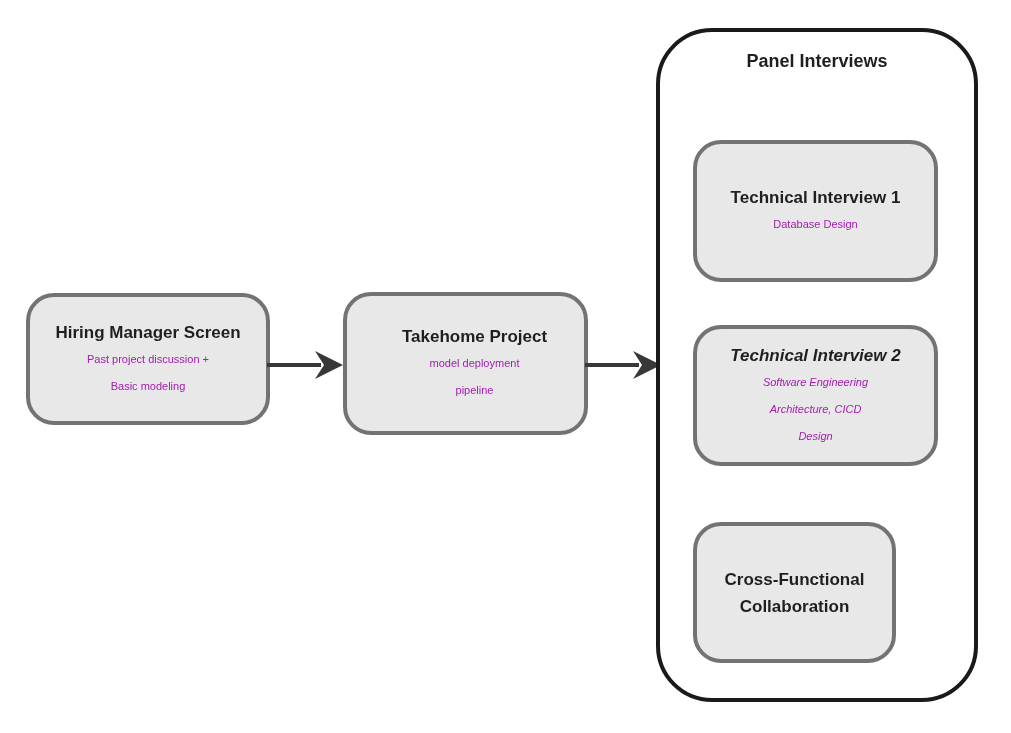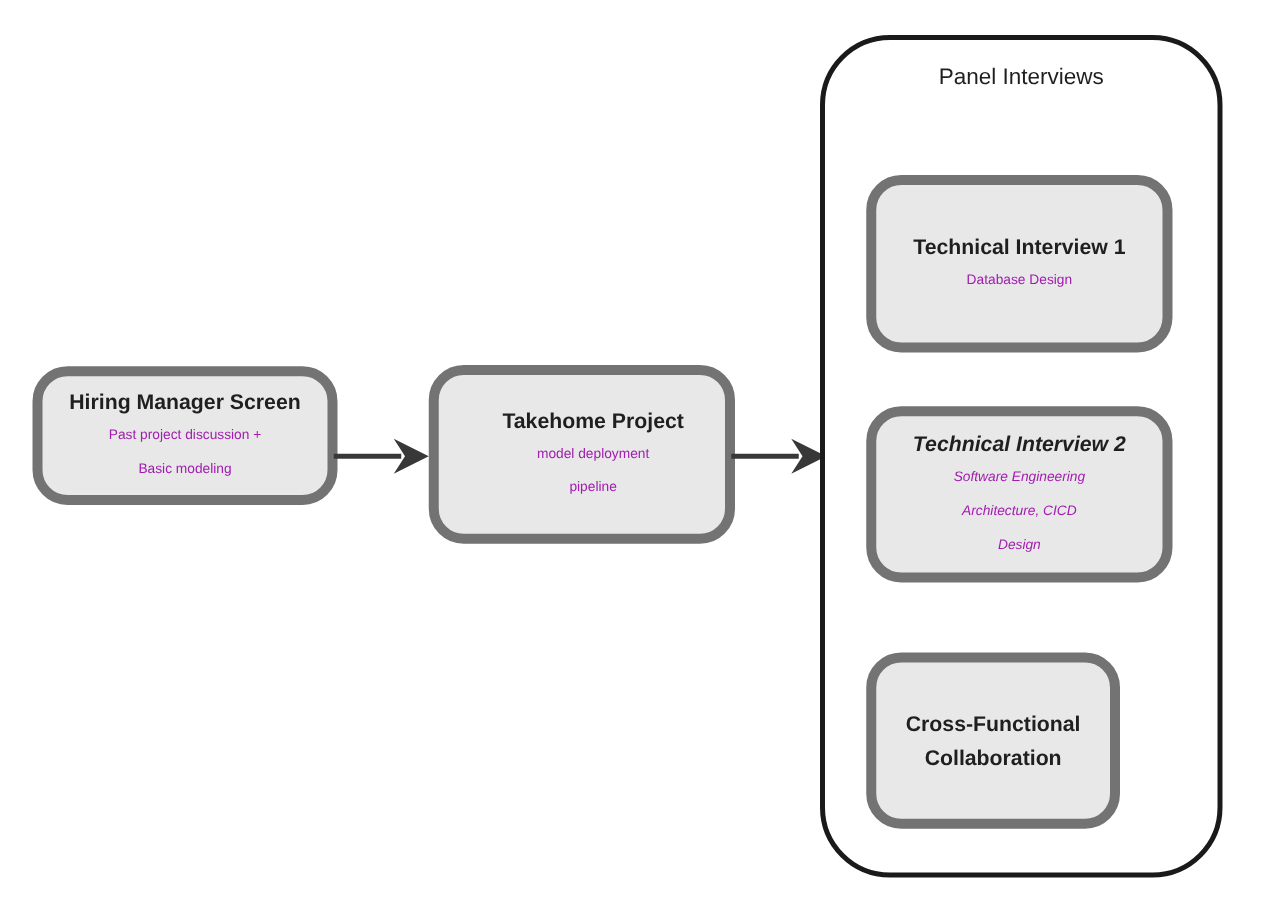--- a/index.html
+++ b/index.html
@@ -8,21 +8,21 @@
     position: relative;
     width: 1011px;
     height: 733px;
     background: #ffffff;
     font-family: "Liberation Sans", sans-serif;
     overflow: hidden;
   }
   .node {
     position: absolute;
     background: #e8e8e8;
-    border: 8px solid #737373;
+    border: 4px solid #737373;
     border-radius: 28px;
     display: flex;
     flex-direction: column;
     justify-content: center;
     align-items: center;
     text-align: center;
     padding: 6px 10px;
   }
   .node-title {
     font-size: 17px;
@@ -48,26 +48,26 @@
     border: 4px solid #1a1a1a;
     border-radius: 56px;
   }
   .group-title {
     position: absolute;
     top: 16px;
     left: 0;
     width: 100%;
     text-align: center;
     font-size: 18px;
-    font-weight: 400;
+    font-weight: 700;
     color: #1f1f1f;
     line-height: 26px;
   }
   
-  #node-stage-1 { left: 26px;  top: 293px; width: 244px; height: 111px; }
+  #node-stage-1 { left: 26px;  top: 293px; width: 244px; height: 132px; }
   #node-stage-2 { left: 343px; top: 292px; width: 245px; height: 143px; padding-left: 28px; }
   #panel-item-1 { left: 33px;  top: 108px; width: 245px; height: 142px; }
   #panel-item-2 { left: 33px;  top: 293px; width: 245px; height: 141px; font-style: italic; }
   #panel-item-3 { left: 33px;  top: 490px; width: 203px; height: 141px; }
   .arrow {
     position: absolute;
     width: 80px;
     height: 32px;
   }
   #arrow-1 { left: 265px; top: 349px; }

